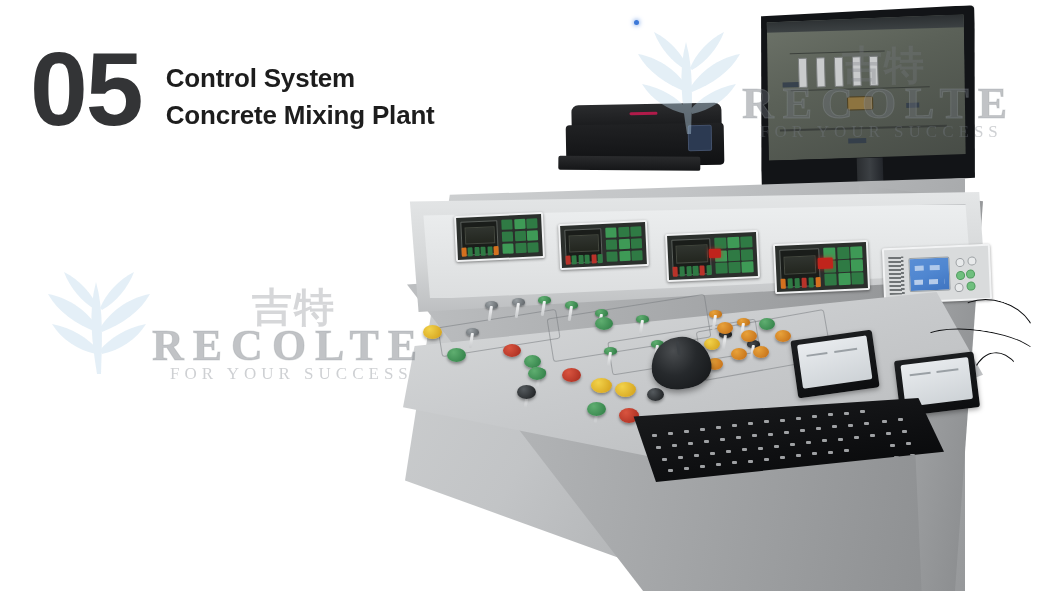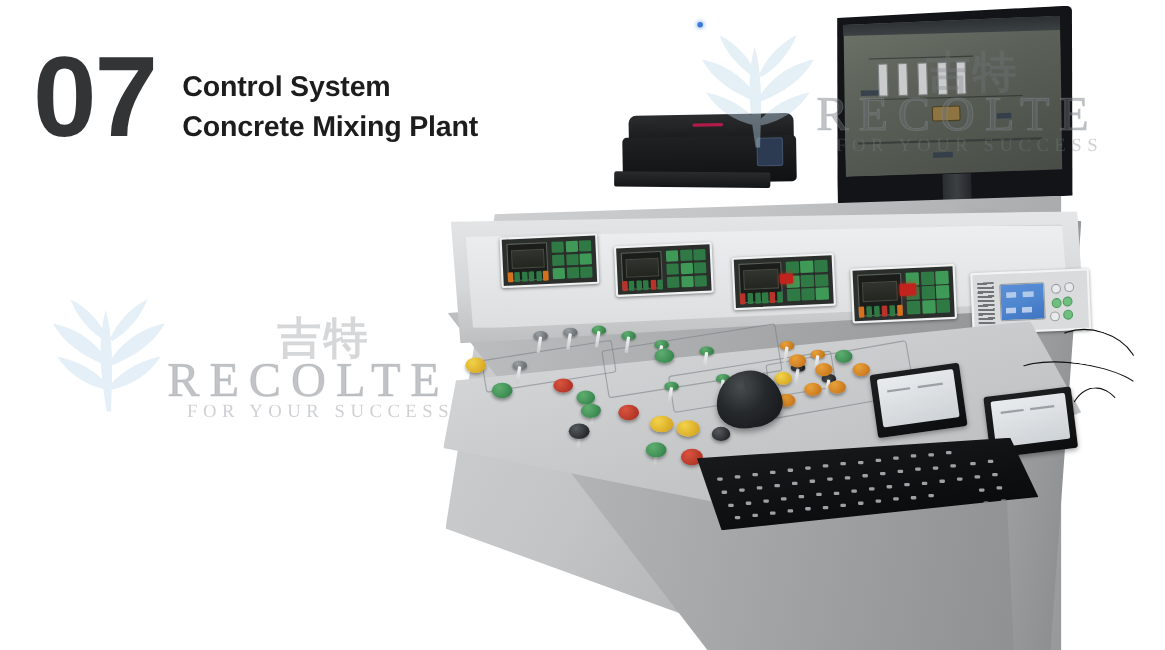--- a/index.html
+++ b/index.html
@@ -296,21 +296,21 @@
   
   .cable{
     position:absolute; border:1.7px solid #0d0e10; border-radius:50%;
     border-color:#0d0e10 transparent transparent transparent;
   }
 
   
   .wm{ position:absolute; z-index:40; pointer-events:none; user-select:none; }
   .wm-leaf{ opacity:.55; }
   .wm-word{
-    font-family:"Liberation Serif", serif; font-weight:normal;
+    font-family:"Liberation Serif", serif; font-weight:bold;
     letter-spacing:9px; color:rgba(108,112,118,.42);
     -webkit-text-stroke:1px rgba(150,154,160,.30);
   }
   .wm-sub{
     font-family:"Liberation Serif", serif; letter-spacing:5px;
     color:rgba(120,126,134,.36);
   }
   .wm-cn{
     font-family:"Liberation Sans", sans-serif; font-weight:bold;
     color:rgba(118,122,128,.30);
@@ -686,21 +686,21 @@
         <path d="M80 48 C94 40 106 26 112 10 C96 18 84 32 78 46 Z"></path>
       </g>
     </svg>
   </div>
   <div class="wm wm-word" style="left:152px; top:320px; font-size:44px;">RECOLTE</div>
   <div class="wm wm-sub" style="left:170px; top:364px; font-size:17px;">FOR YOUR SUCCESS</div>
   <div class="wm wm-cn" style="left:252px; top:280px; font-size:40px; letter-spacing:2px;">吉特</div>
 
   <div class="left-col">
     <div class="headline-row">
-      <div class="big-number">07</div>
+      <div class="big-number">05</div>
       <div class="headline-text">
         <span>Control System</span>
         <span>Concrete Mixing Plant</span>
       </div>
     </div>
   </div>
 
 </div>
 
 </body></html>

